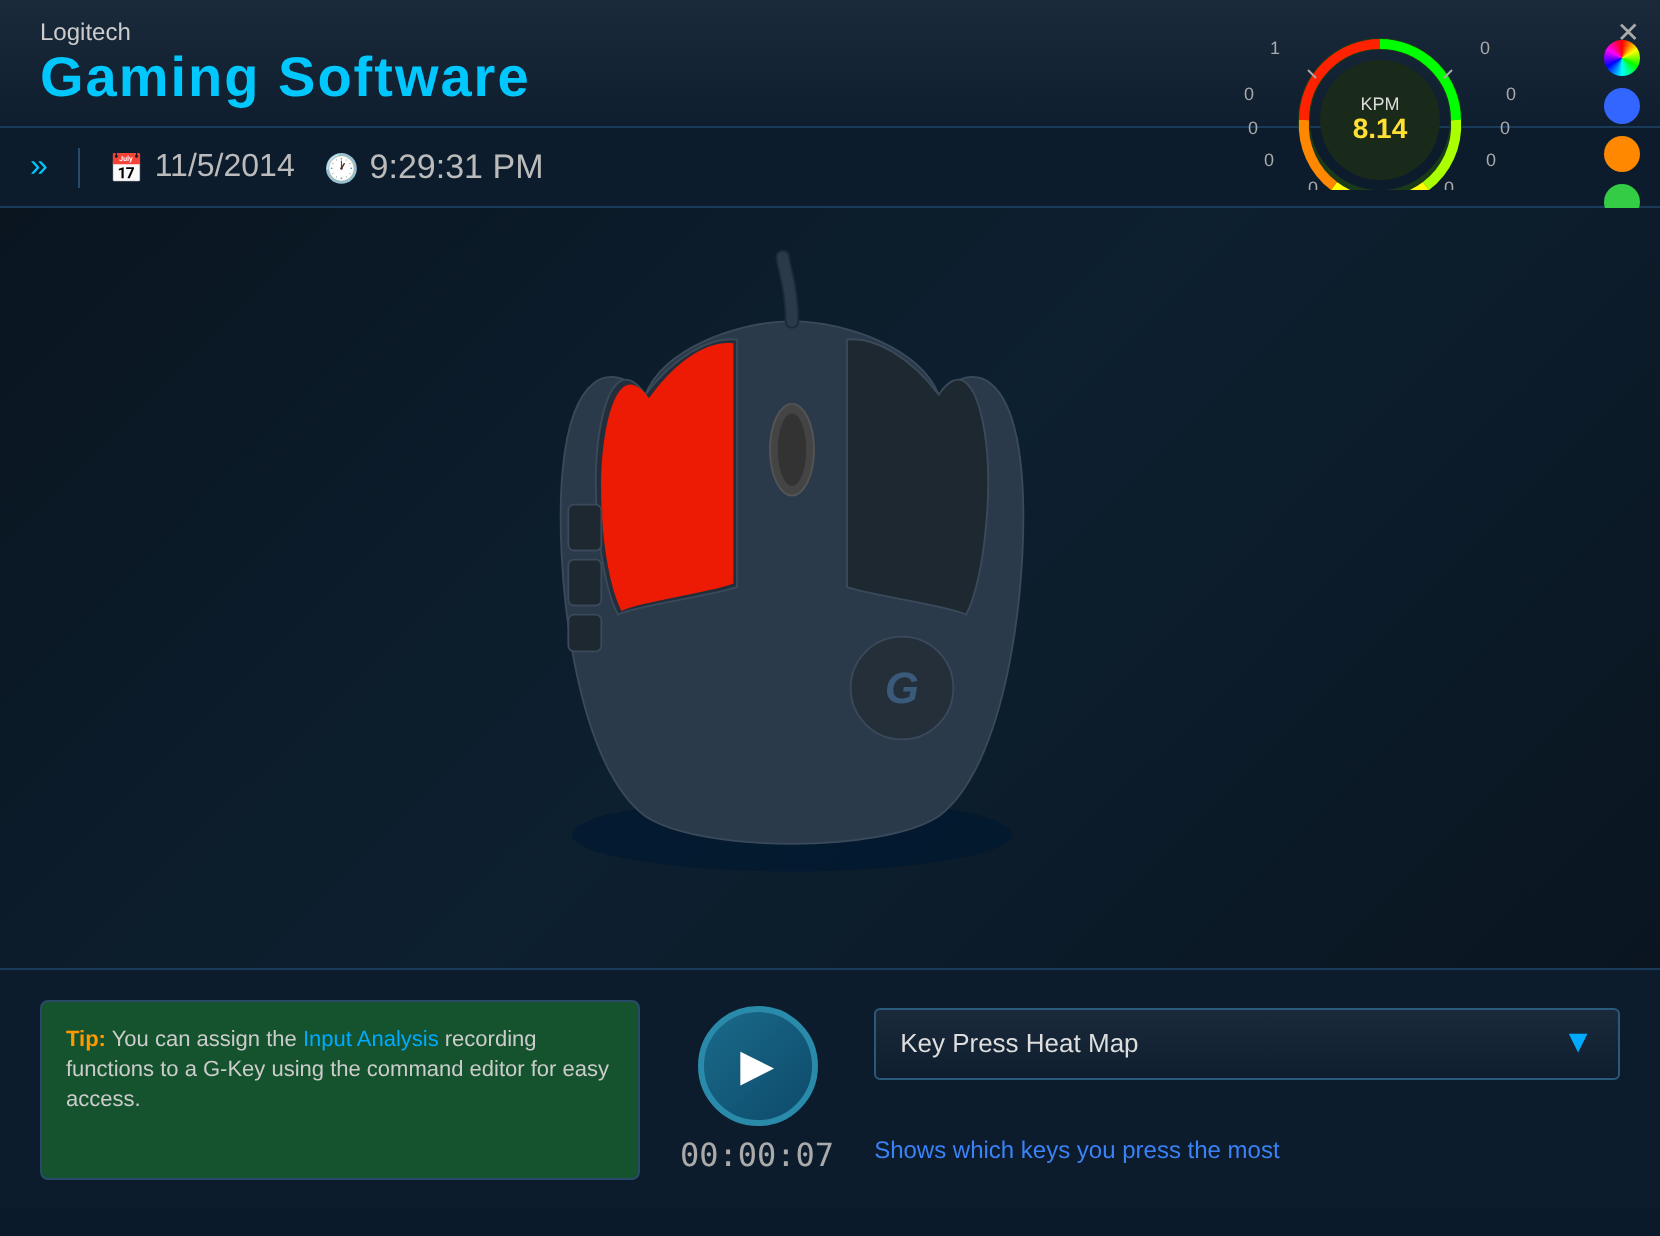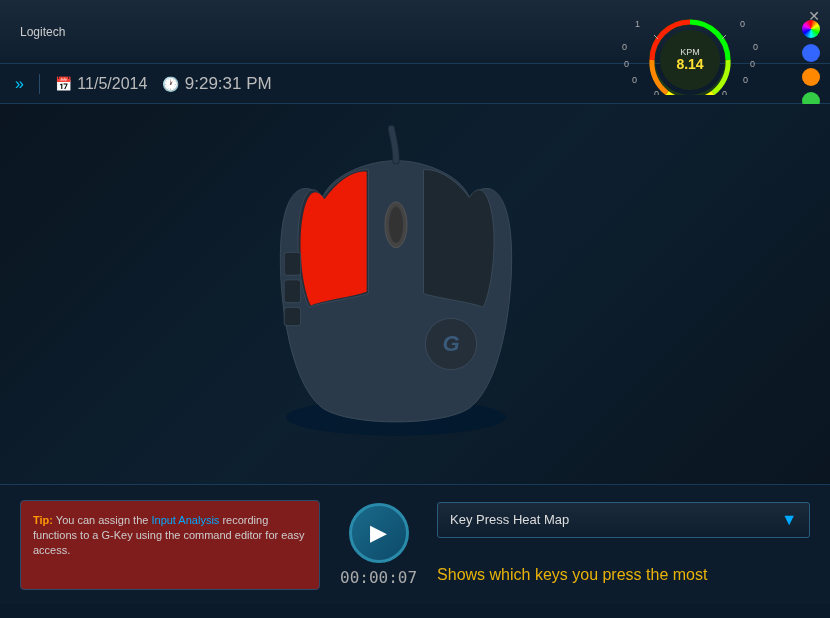--- a/index.html
+++ b/index.html
@@ -127,21 +127,21 @@
       display: flex;
       align-items: center;
       padding: 10px 20px;
       gap: 20px;
       border-top: 1px solid #1a3a5a;
       position: relative;
     }
 
     
     .tip-box {
-      background: #7f1d1d;
+      background: #14532d;
       border: 1px solid #2a4a6a;
       border-radius: 4px;
       padding: 12px;
       width: 300px;
       min-height: 90px;
       font-size: 11px;
     }
     .tip-title {
       color: #ff9900;
       font-weight: bold;
@@ -232,22 +232,22 @@
       align-items: center;
       justify-content: space-between;
       cursor: pointer;
       border-radius: 3px;
     }
     .dropdown-arrow {
       color: #00aaff;
       font-size: 16px;
     }
     .heatmap-description {
-      color: #eab308;
-      font-size: 16px;
+      color: #3b82f6;
+      font-size: 12px;
       padding: 4px 0;
     }
 
     
     .kpm-gauge-svg {
       position: absolute;
       top: 5px;
       right: 60px;
     }
 
@@ -258,20 +258,21 @@
     .tip-top-row {
       margin-bottom: 6px;
     }
   </style>
 </head>
 <body>
 
 <div class="title-bar">
   <div class="logitech-logo-text">
     <span class="logitech-top">Logitech</span>
+    <span class="gaming-software-title">Gaming Software</span>
   </div>
   <span class="title-bar-close">✕</span>
 
   <div class="kpm-gauge-svg">
     <svg width="160" height="90">
 
       <circle cx="80" cy="55" r="38" fill="none" stroke="#1a3a1a" stroke-width="6"></circle>
 
       <path d="M80,17 A38,38 0 0,1 118,55" fill="none" stroke="#00ff00" stroke-width="5"></path>
       <path d="M118,55 A38,38 0 0,1 103,88" fill="none" stroke="#aaff00" stroke-width="5"></path>

